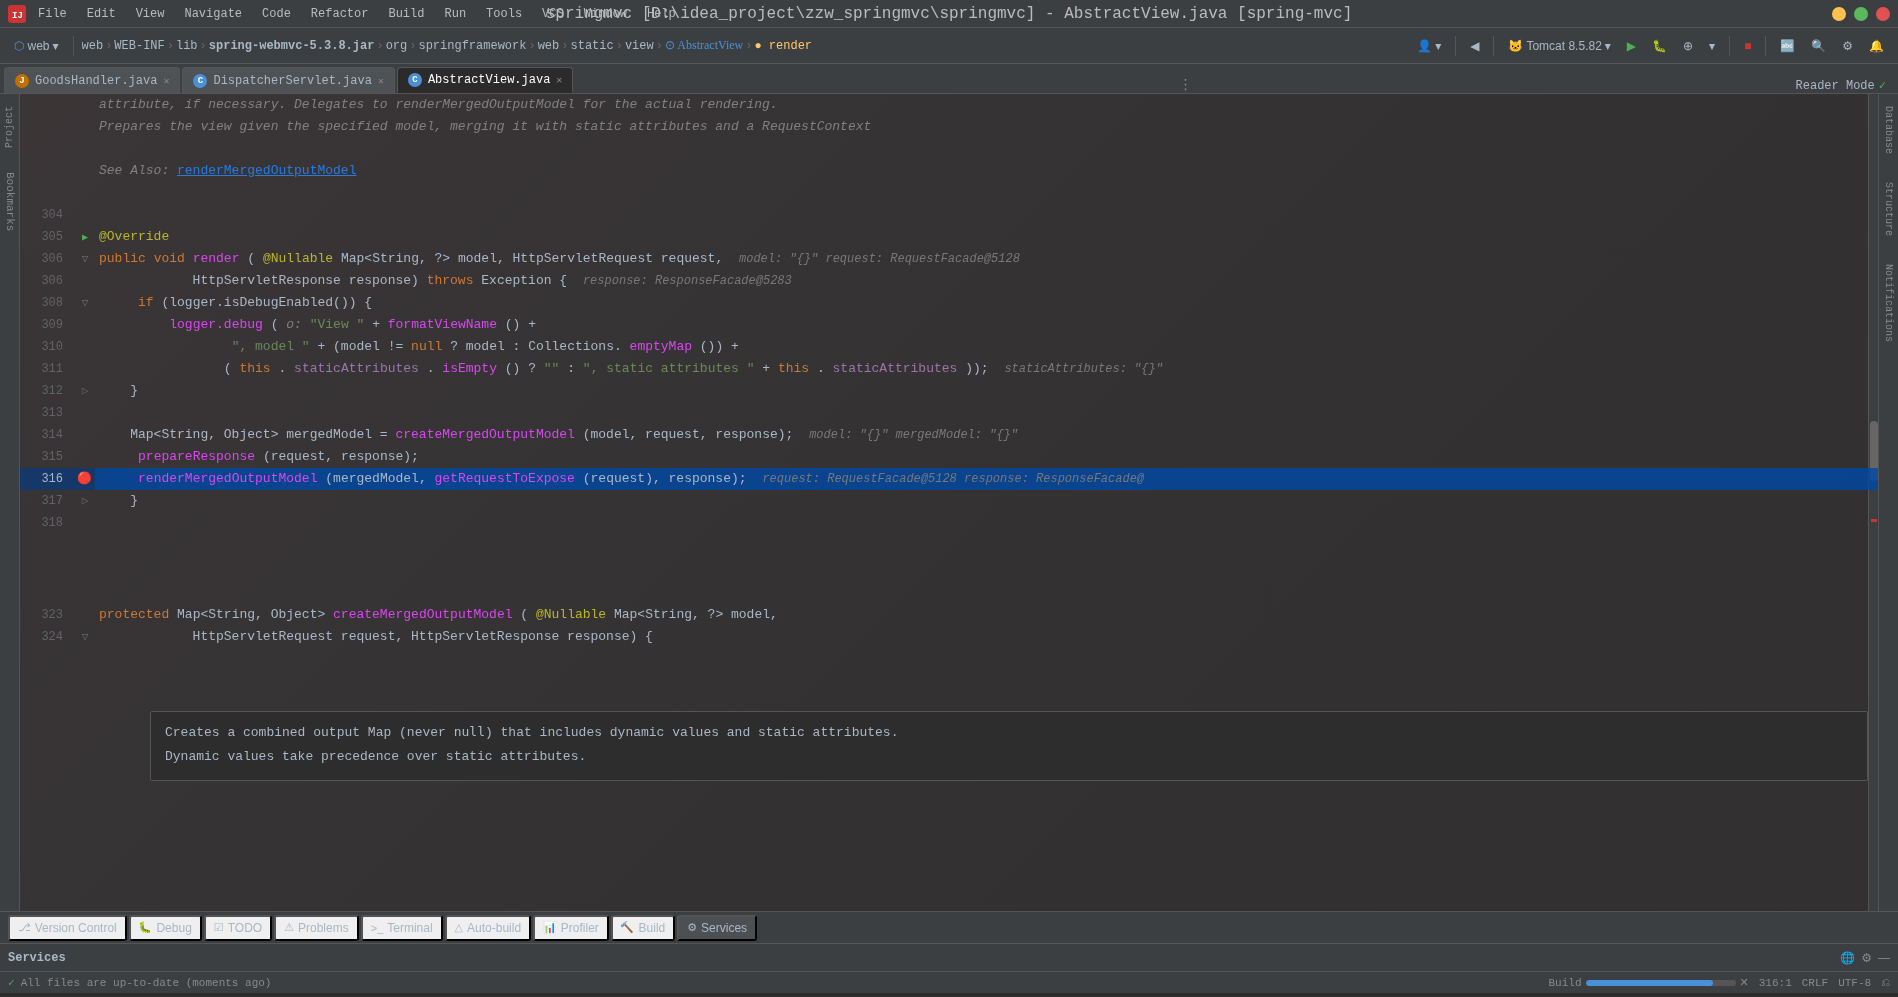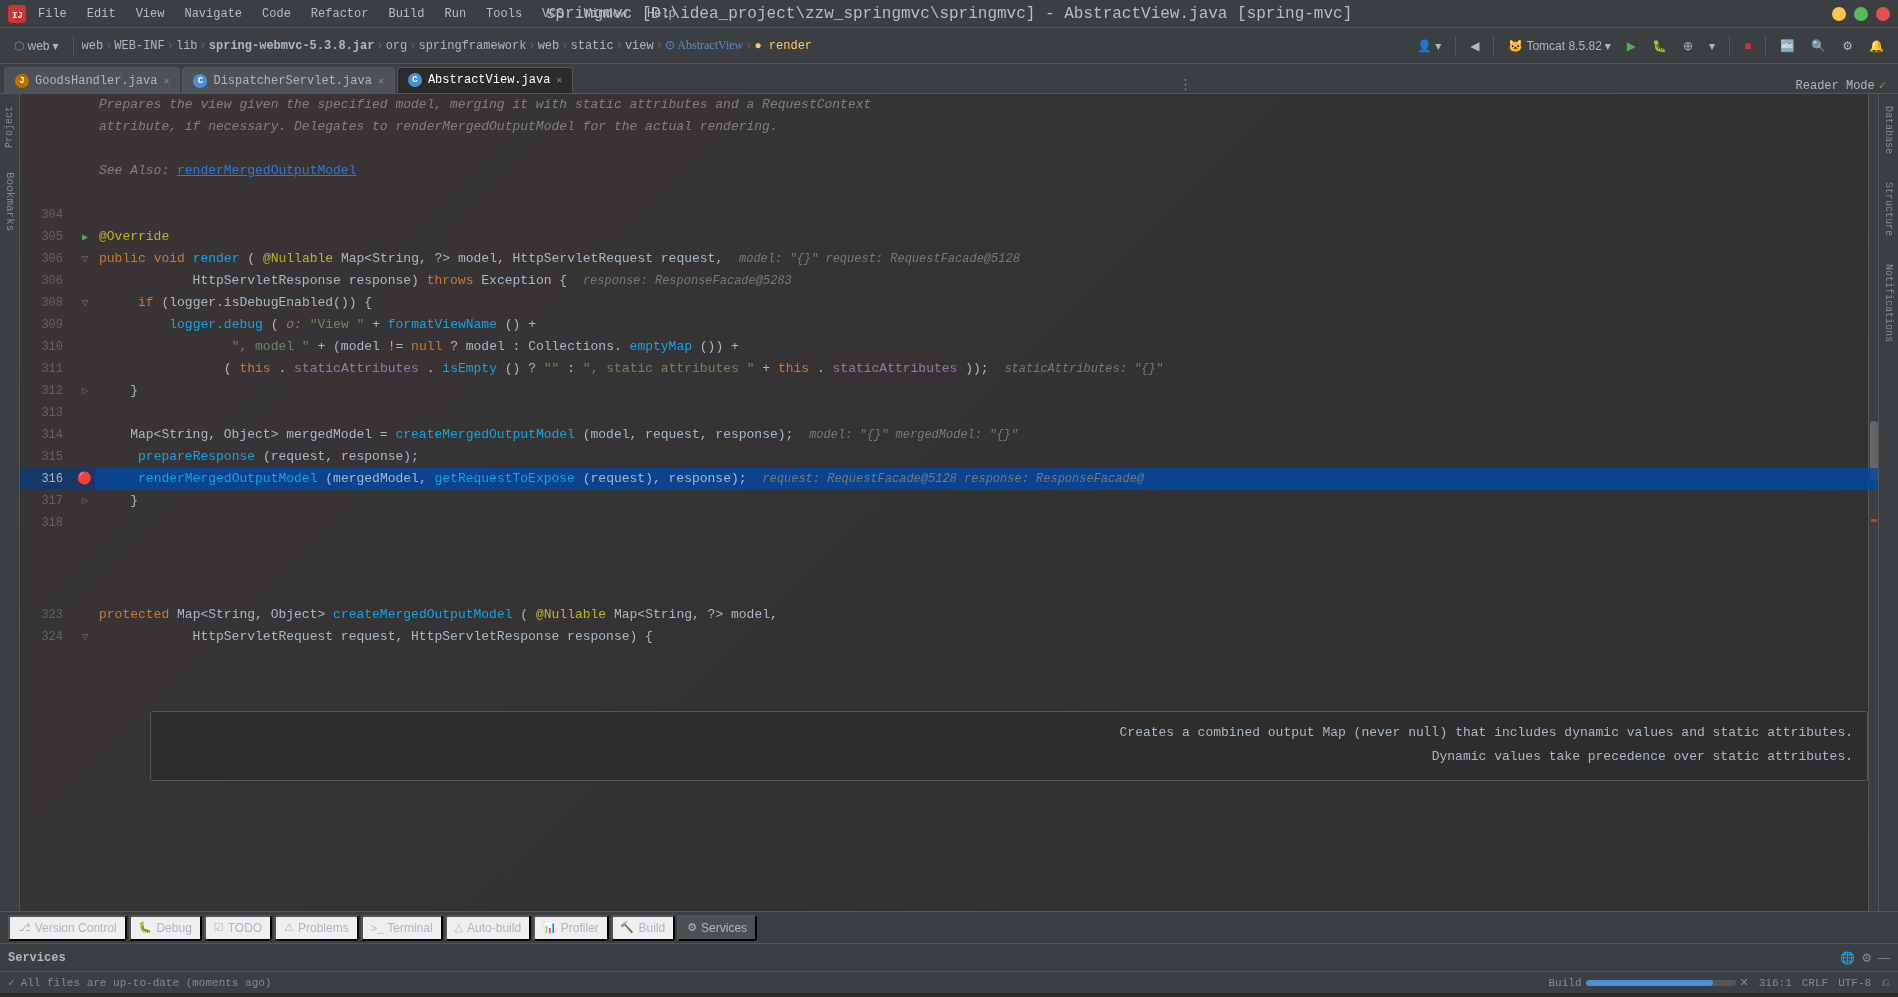--- a/index.html
+++ b/index.html
@@ -219,21 +219,21 @@
     }
     .line-code {
       padding-left: 4px;
       line-height: 22px;
       flex: 1;
     }
 
     
     .kw { color: #cc7832; font-weight: normal; } 
     .annotation { color: #bbb529; }
-    .method { color: #0ea5e9; }
+    .method { color: #d946ef; }
     .string { color: #6a8759; }
     .comment { color: #808080; font-style: italic; }
     .breakpoint { color: #cc3333; font-size: 12px; }
     .fold-icon { color: #666; cursor: pointer; }
     .debug-icon { color: #4caf50; font-size: 10px; }
 
     
     .hint { color: #787878; font-style: italic; font-size: 12px; margin-left: 8px; }
 
     
@@ -243,21 +243,21 @@
       left: 130px;
       right: 10px;
       background: #2d2d2d;
       border: 1px solid #555;
       padding: 10px 14px;
       font-size: 13px;
       color: #a9b7c6;
       z-index: 10;
       border-radius: 2px;
     }
-    .doc-popup p { margin-bottom: 4px; line-height: 1.5; text-align: right; }
+    .doc-popup p { margin-bottom: 4px; line-height: 1.5; }
     .doc-link { color: #287bde; text-decoration: underline; cursor: pointer; }
 
     
     .bottom-panel {
       height: 32px;
       background: #3c3f41;
       border-top: 1px solid #555;
       display: flex;
       align-items: center;
       padding: 0 8px;
@@ -441,28 +441,28 @@
   </div>
 
   <div class="editor-area">
     <div class="bg-watermark"></div>
     <div class="code-content">
 
       <div class="code-line">
         <div class="line-num"></div>
         <div class="line-gutter"></div>
         <div class="line-code">
+          <span class="comment">attribute, if necessary. Delegates to renderMergedOutputModel for the actual rendering.</span>
+        </div>
+      </div>
+      <div class="code-line">
+        <div class="line-num"></div>
+        <div class="line-gutter"></div>
+        <div class="line-code">
           <span class="comment">Prepares the view given the specified model, merging it with static attributes and a RequestContext</span>
-        </div>
-      </div>
-      <div class="code-line">
-        <div class="line-num"></div>
-        <div class="line-gutter"></div>
-        <div class="line-code">
-          <span class="comment">attribute, if necessary. Delegates to renderMergedOutputModel for the actual rendering.</span>
         </div>
       </div>
       <div class="code-line">
         <div class="line-num"></div>
         <div class="line-gutter"></div>
         <div class="line-code">&nbsp;</div>
       </div>
       <div class="code-line">
         <div class="line-num"></div>
         <div class="line-gutter"></div>

